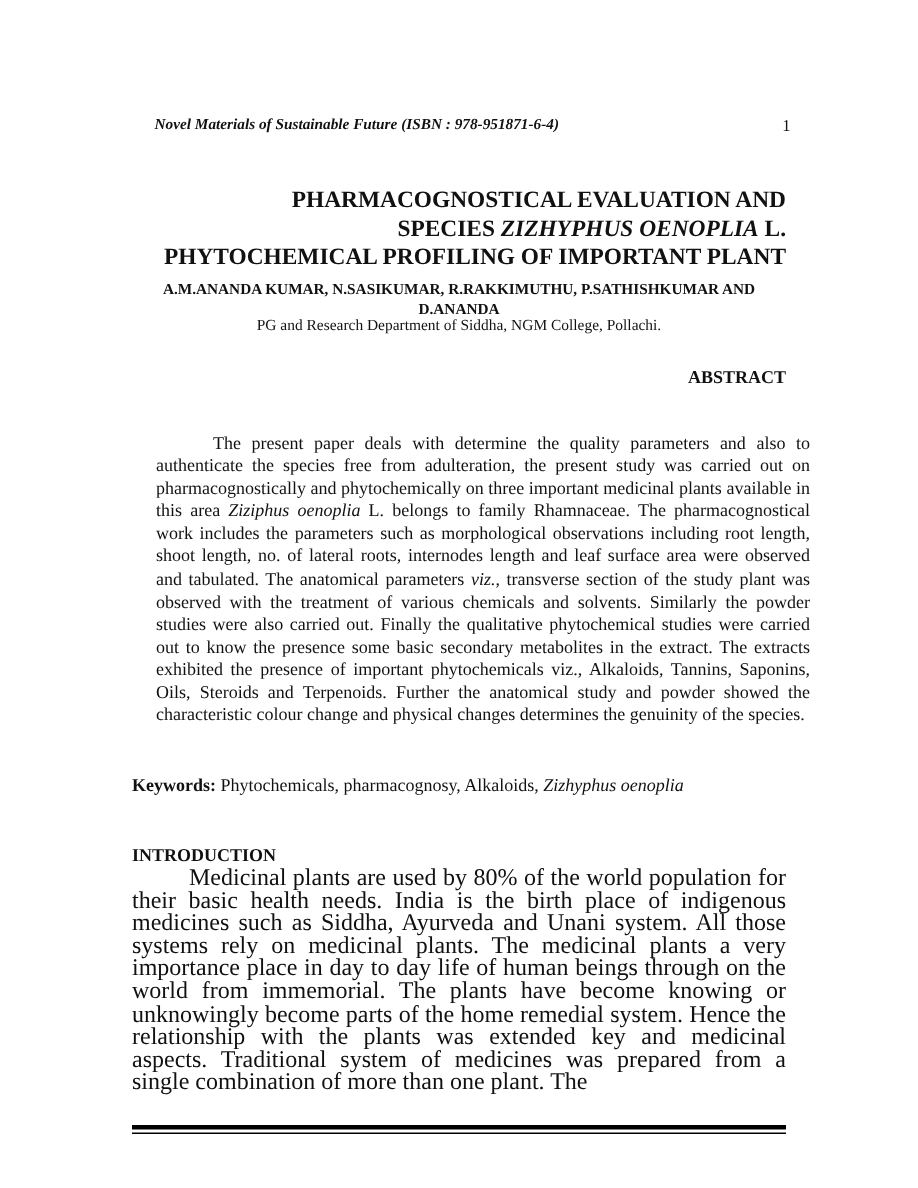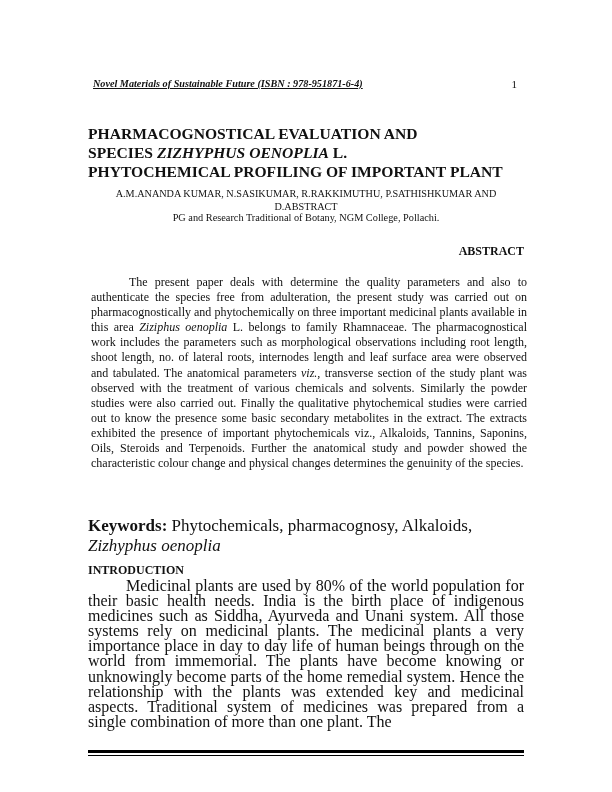--- a/index.html
+++ b/index.html
@@ -1,31 +1,31 @@
 <!DOCTYPE html>
 <html><head>
 <meta charset="utf-8">
 <style>
   html, body { margin: 0; padding: 0; background: #ffffff; }
   body { width: 612px; height: 792px; position: relative; overflow: hidden;
          font-family: "Liberation Serif", serif; color: #111; }
   .page { position: absolute; left: 88px; top: 0; width: 436px; }
-  .running-header { position: absolute; top: 78px; left: 5px; width: 436px;
-         font-size: 10.2px; font-weight: bold; font-style: italic; text-decoration: underline; }
+  .running-header { position: absolute; top: 78px; left: 15px; width: 436px;
+         font-size: 10.2px; font-weight: bold; font-style: italic; }
   .running-header .pnum { position: absolute; right: 12px; top: 0; font-style: normal; font-weight: normal; font-size: 11px; }
-  .title { position: absolute; top: 124px; left: 0; width: 436px; text-align: left;
+  .title { position: absolute; top: 124px; left: 0; width: 436px; text-align: right;
          font-weight: bold; font-size: 15.6px; line-height: 19px; }
   .authors { position: absolute; top: 187px; left: -6px; width: 448px; text-align: center;
-         font-weight: normal; font-size: 10.2px; line-height: 13px; }
+         font-weight: bold; font-size: 10.2px; line-height: 13px; }
   .affil { position: absolute; top: 212px; left: 0; width: 436px; text-align: center; font-size: 10.3px; }
   .abstract-head { position: absolute; top: 244px; left: 0; width: 436px; text-align: right;
          font-weight: bold; font-size: 12px; }
   .abstract { position: absolute; top: 272px; left: 0; width: 436px; font-size: 12px; line-height: 15.1px;
-         text-align: justify; text-indent: 38px; margin: 3px; }
-  .keywords { position: absolute; top: 516px; left: 0; width: 436px; font-size: 17px; }
+         text-align: justify; text-indent: 38px; margin: 16px; }
+  .keywords { position: absolute; top: 516px; left: 0; width: 436px; font-size: 12px; }
   .intro-head { position: absolute; top: 563px; left: 0; font-weight: bold; font-size: 12px; }
   .intro { position: absolute; top: 578px; left: 0; width: 436px; font-size: 16px; line-height: 15.1px;
          text-align: justify; text-indent: 38px; margin: 0; }
   .rule1 { position: absolute; top: 750px; left: 0; width: 436px; height: 3px; background: #000; }
   .rule2 { position: absolute; top: 755px; left: 0; width: 436px; height: 1px; background: #000; }
   i { font-style: italic; }
 </style>
 </head>
 <body>
 
@@ -36,24 +36,24 @@
   </div>
 
   <div class="title">
     <div>PHARMACOGNOSTICAL EVALUATION AND</div>
     <div><span>SPECIES </span><i>ZIZHYPHUS OENOPLIA</i><span> L.</span></div>
     <div>PHYTOCHEMICAL PROFILING OF IMPORTANT PLANT</div>
   </div>
 
   <div class="authors">
     <div>A.M.ANANDA KUMAR, N.SASIKUMAR, R.RAKKIMUTHU, P.SATHISHKUMAR AND</div>
-    <div>D.ABSTRACT</div>
+    <div>D.ANANDA</div>
   </div>
 
-  <div class="affil">PG and Research Traditional of Botany, NGM College, Pollachi.</div>
+  <div class="affil">PG and Research Department of Siddha, NGM College, Pollachi.</div>
 
   <div class="abstract-head">ABSTRACT</div>
 
   <p class="abstract"><span>The present paper deals with determine the quality parameters and also to authenticate the species free from adulteration, the present study was carried out on pharmacognostically and phytochemically on three important medicinal plants available in this area </span><i>Ziziphus oenoplia</i><span> L. belongs to family Rhamnaceae. The pharmacognostical work includes the parameters such as morphological observations including root length, shoot length, no. of lateral roots, internodes length and leaf surface area were observed and tabulated. The anatomical parameters </span><i>viz.</i><span>, transverse section of the study plant was observed with the treatment of various chemicals and solvents. Similarly the powder studies were also carried out. Finally the qualitative phytochemical studies were carried out to know the presence some basic secondary metabolites in the extract. The extracts exhibited the presence of important phytochemicals viz., Alkaloids, Tannins, Saponins, Oils, Steroids and Terpenoids. Further the anatomical study and powder showed the characteristic colour change and physical changes determines the genuinity of the species.</span></p>
 
   <div class="keywords"><b>Keywords:</b><span> Phytochemicals, pharmacognosy, Alkaloids, </span><i>Zizhyphus oenoplia</i></div>
 
   <div class="intro-head">INTRODUCTION</div>
   <p class="intro">Medicinal plants are used by 80% of the world population for their basic health needs. India is the birth place of indigenous medicines such as Siddha, Ayurveda and Unani system. All those systems rely on medicinal plants. The medicinal plants a very importance place in day to day life of human beings through on the world from immemorial. The plants have become knowing or unknowingly become parts of the home remedial system. Hence the relationship with the plants was extended key and medicinal aspects. Traditional system of medicines was prepared from a single combination of more than one plant. The</p>
 

